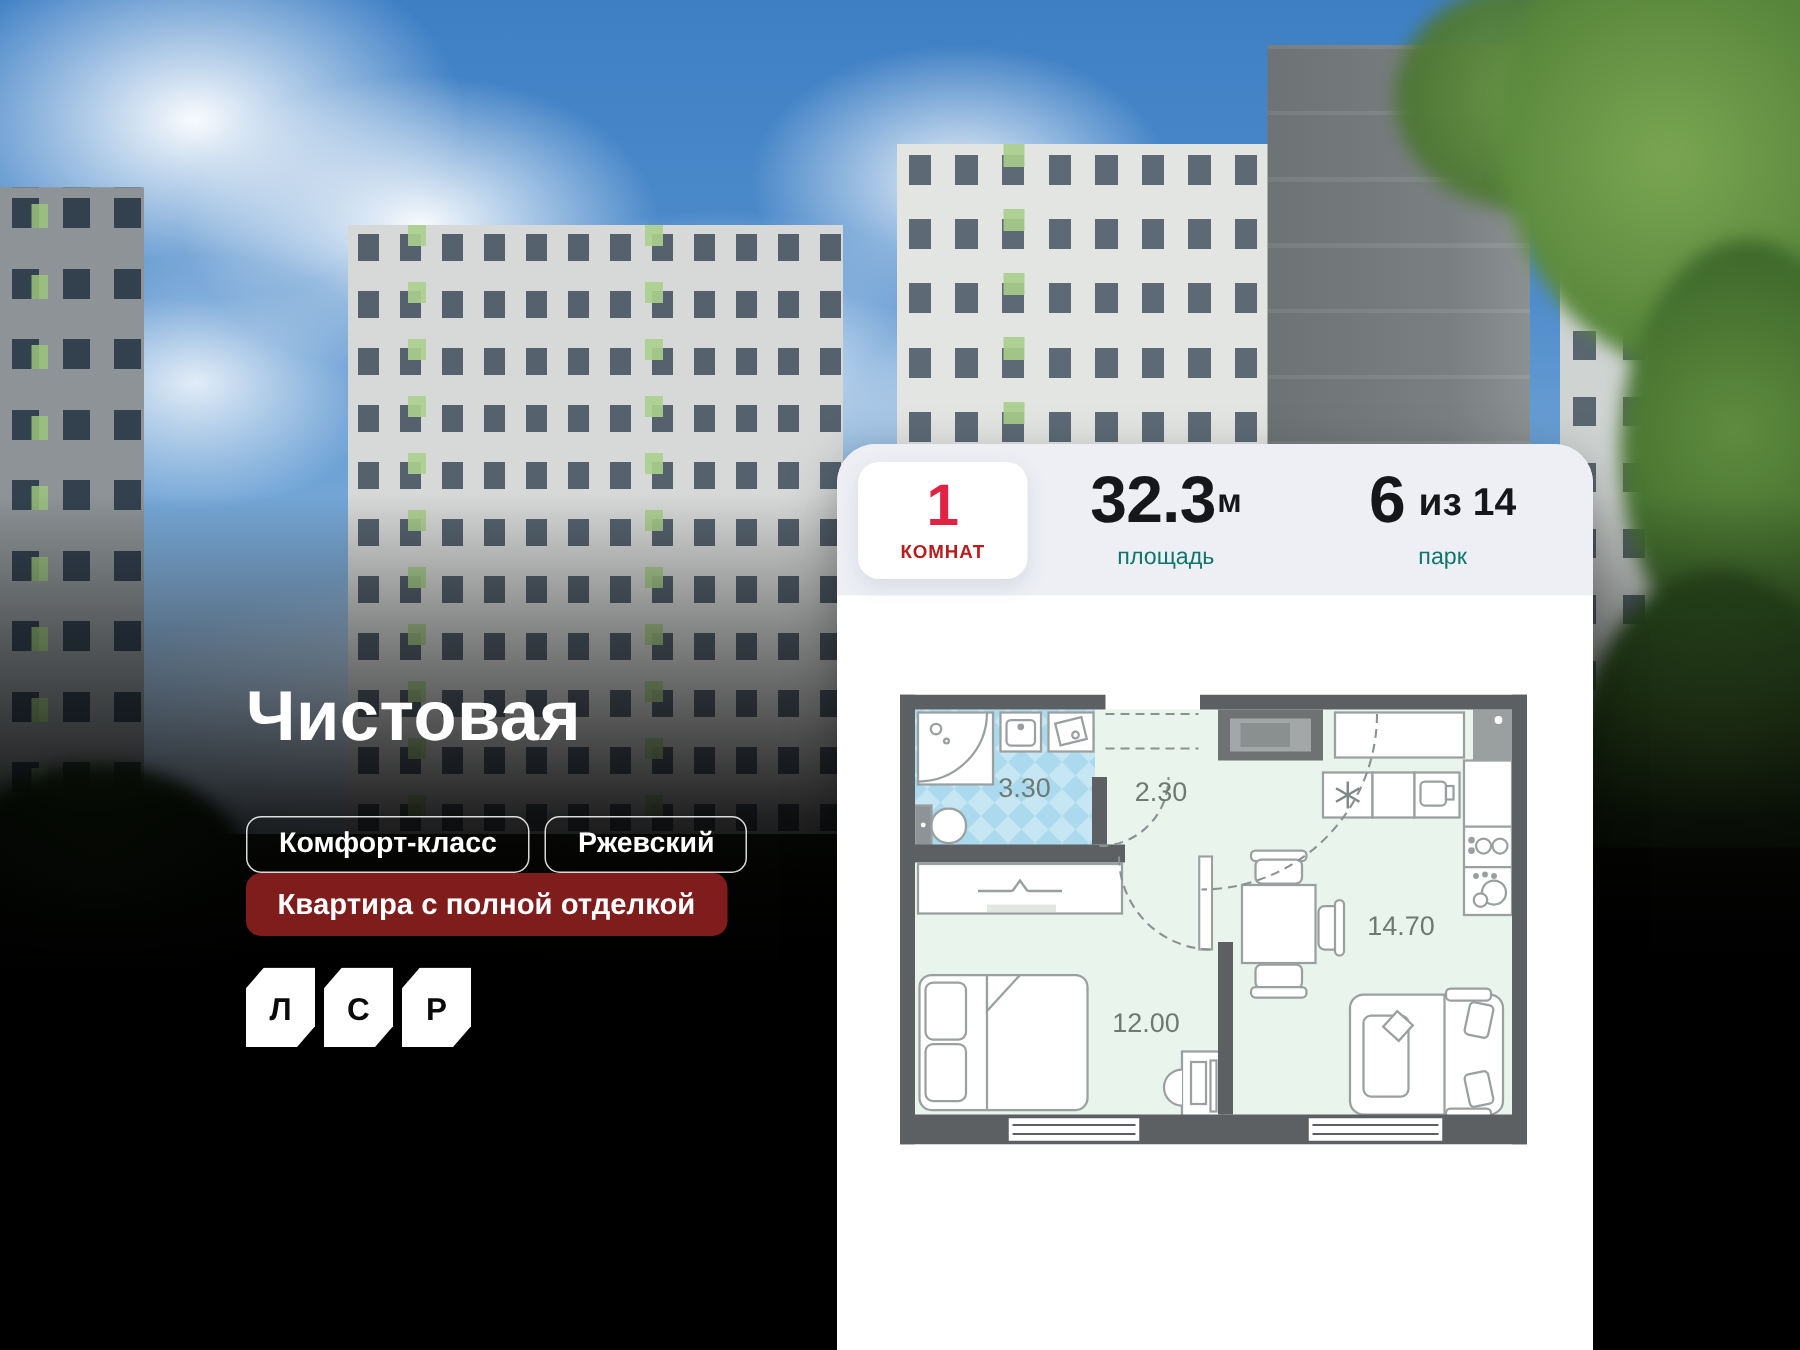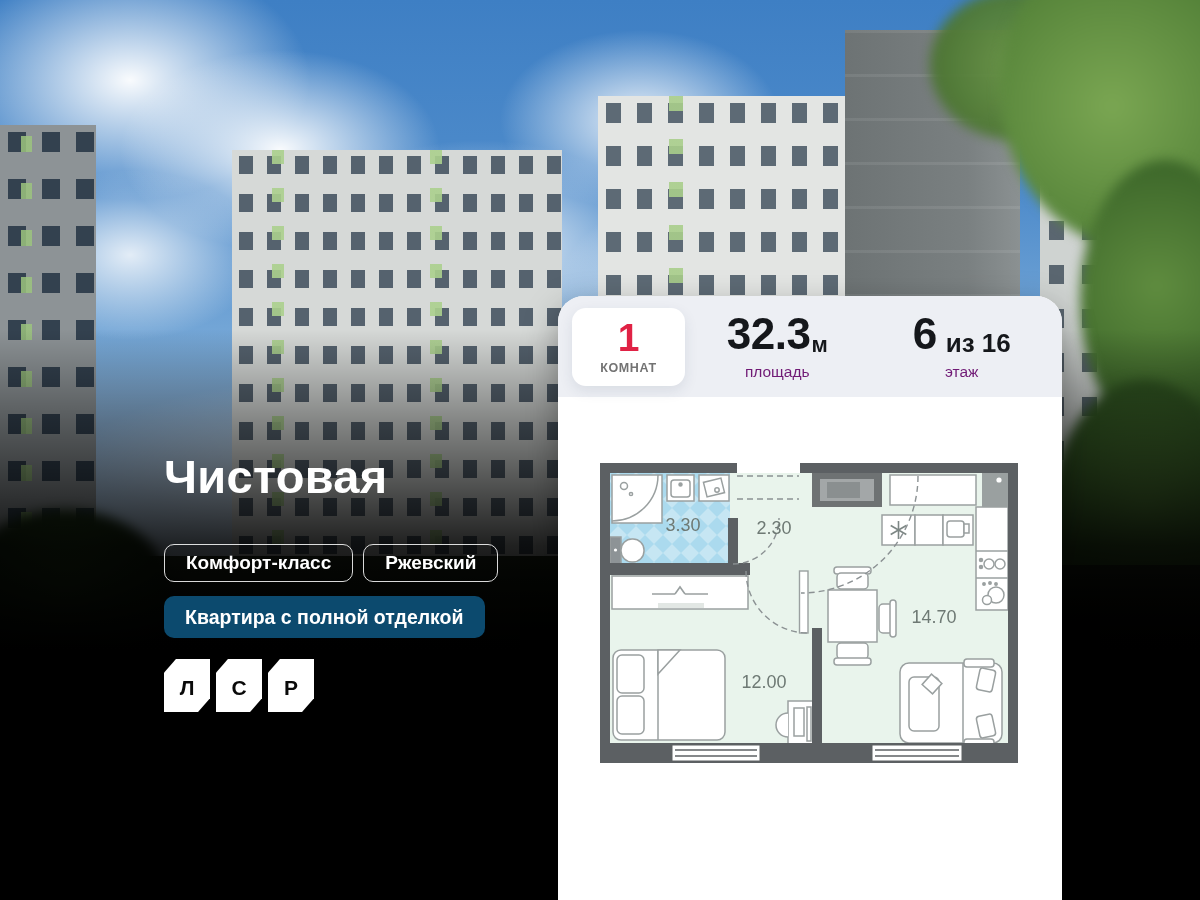--- a/index.html
+++ b/index.html
@@ -69,44 +69,44 @@
     background:linear-gradient(180deg, rgba(0,0,0,0) 0%, rgba(0,0,0,0) 47%,
       rgba(0,0,0,.38) 60%, rgba(0,0,0,.85) 78%, #000 93%); }
   
   .left-block { position:absolute; left:164px; top:450px; z-index:3; color:#fff; }
   .title { font-size:47px; font-weight:700; line-height:53px; letter-spacing:.3px; }
   .tag-row { display:flex; gap:10px; margin-top:41px; }
   .tag { height:38px; padding:0 21px; display:flex; align-items:center;
     border:1.5px solid rgba(255,255,255,.85); border-radius:10px;
     font-size:19px; font-weight:600; color:#fff; white-space:nowrap; }
   .badge { display:inline-flex; height:42px; padding:12px 21px; align-items:center;
-    margin-top:14px; background:#0c4a6e; border-radius:10px;
+    background:#7f1d1d; border-radius:10px;
     font-size:19.5px; font-weight:600; color:#fff; white-space:nowrap; }
   .logo-row { display:flex; gap:6px; margin-top:21px; }
   .logo-tile { width:46px; height:53px; background:#fff;
     clip-path:polygon(26% 0, 100% 0, 100% 74%, 74% 100%, 0 100%, 0 26%);
     display:flex; align-items:center; justify-content:center; }
   .logo-tile span { font-size:21px; font-weight:800; color:#0a0a0a; transform:translateY(2px); }
   
   .panel { position:absolute; left:558px; top:296px; width:504px; height:604px;
     background:#fff; border-radius:26px 26px 0 0; z-index:4;
     box-shadow:0 12px 34px rgba(0,0,0,.35); }
   .stats { height:101px; background:#edeff4; border-radius:26px 26px 0 0;
     display:flex; align-items:center; padding:0 8px 0 14px; }
   .rooms-card { width:113px; height:78px; background:#fff; border-radius:14px;
     box-shadow:0 5px 14px rgba(40,60,90,.10);
     display:flex; flex-direction:column; align-items:center; justify-content:center; flex:none; }
   .rooms-value { font-size:39px; font-weight:800; color:#e02245; line-height:1; }
-  .rooms-label { font-size:12.5px; font-weight:800; color:#737373; letter-spacing:.6px; margin-top:4px; }
+  .rooms-label { font-size:12.5px; font-weight:800; color:#b91c1c; letter-spacing:.6px; margin-top:4px; }
   .stat-col { flex:1; display:flex; flex-direction:column; align-items:center; }
-  .stat-value { display:flex; align-items:flex-end; color:#15171b; line-height:1; }
+  .stat-value { display:flex; align-items:center; color:#15171b; line-height:1; }
   .stat-big { font-size:44px; font-weight:800; letter-spacing:-.5px; }
   .stat-unit { font-size:22px; font-weight:700; margin-left:1px; }
   .stat-of { font-size:26px; font-weight:700; margin-left:9px; }
-  .stat-label { font-size:15.5px; font-weight:500; color:#701a75; margin-top:7px; }
+  .stat-label { font-size:15.5px; font-weight:500; color:#0f766e; margin-top:7px; }
   .plan-wrap { position:absolute; left:42px; top:167px; width:418px; height:300px; }
   .plan-label { font-size:18px; fill:#6e7974; font-family:"Liberation Sans", sans-serif; }
 </style>
 </head>
 <body>
 
 <div class="stage">
 
   <div class="scene">
     <div class="sky"></div>
@@ -175,23 +175,23 @@
       <div class="stat-col">
         <div class="stat-value">
           <span class="stat-big">32.3</span>
           <span class="stat-unit">м</span>
         </div>
         <div class="stat-label">площадь</div>
       </div>
       <div class="stat-col">
         <div class="stat-value">
           <span class="stat-big">6</span>
-          <span class="stat-of">из 16</span>
-        </div>
-        <div class="stat-label">этаж</div>
+          <span class="stat-of">из 14</span>
+        </div>
+        <div class="stat-label">парк</div>
       </div>
     </div>
 
     <div class="plan-wrap">
       <svg viewBox="0 0 418 300" width="418" height="300">
         <defs>
           <pattern id="bathTiles" width="18" height="18" patternUnits="userSpaceOnUse">
             <rect width="18" height="18" fill="#c6e6f3"></rect>
             <path d="M9 0 L18 9 L9 18 L0 9 Z" fill="#abdaee"></path>
           </pattern>

